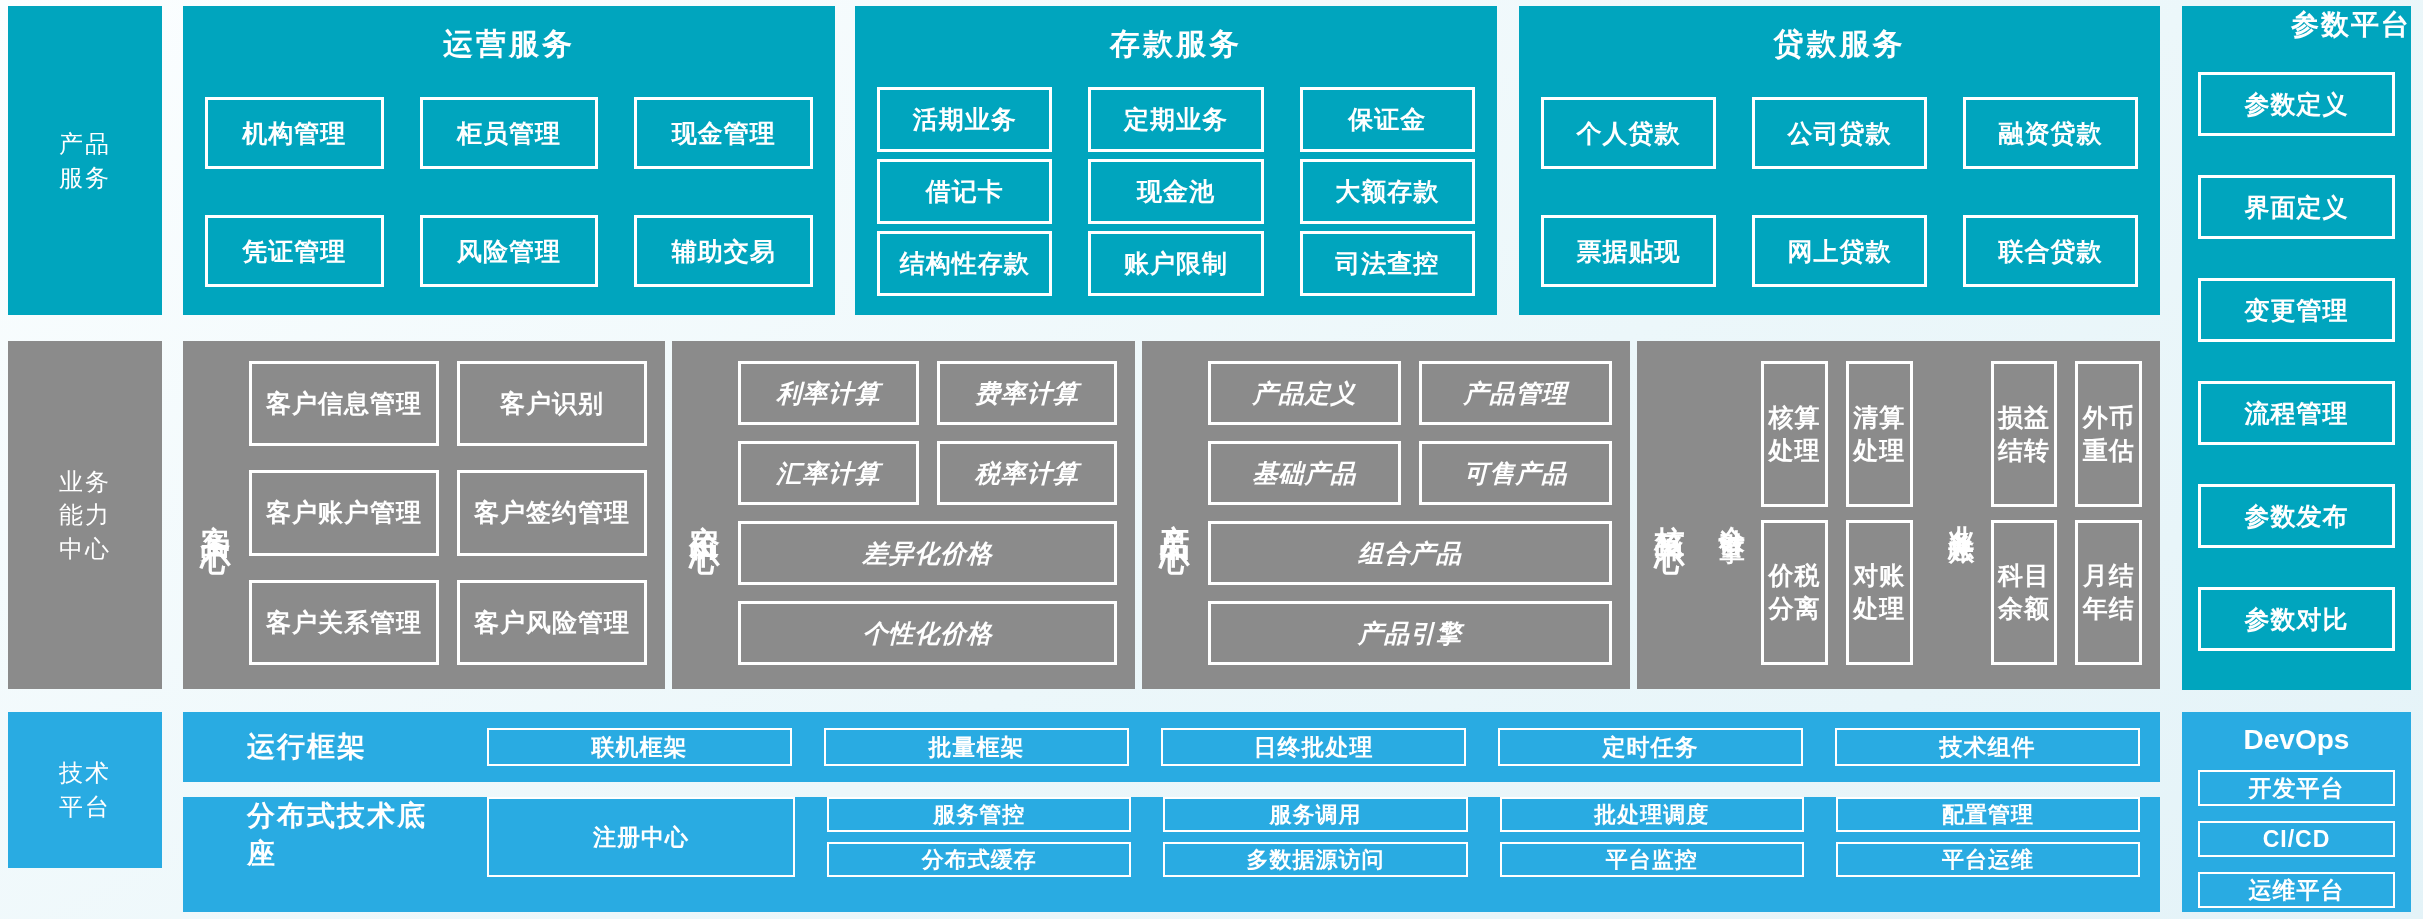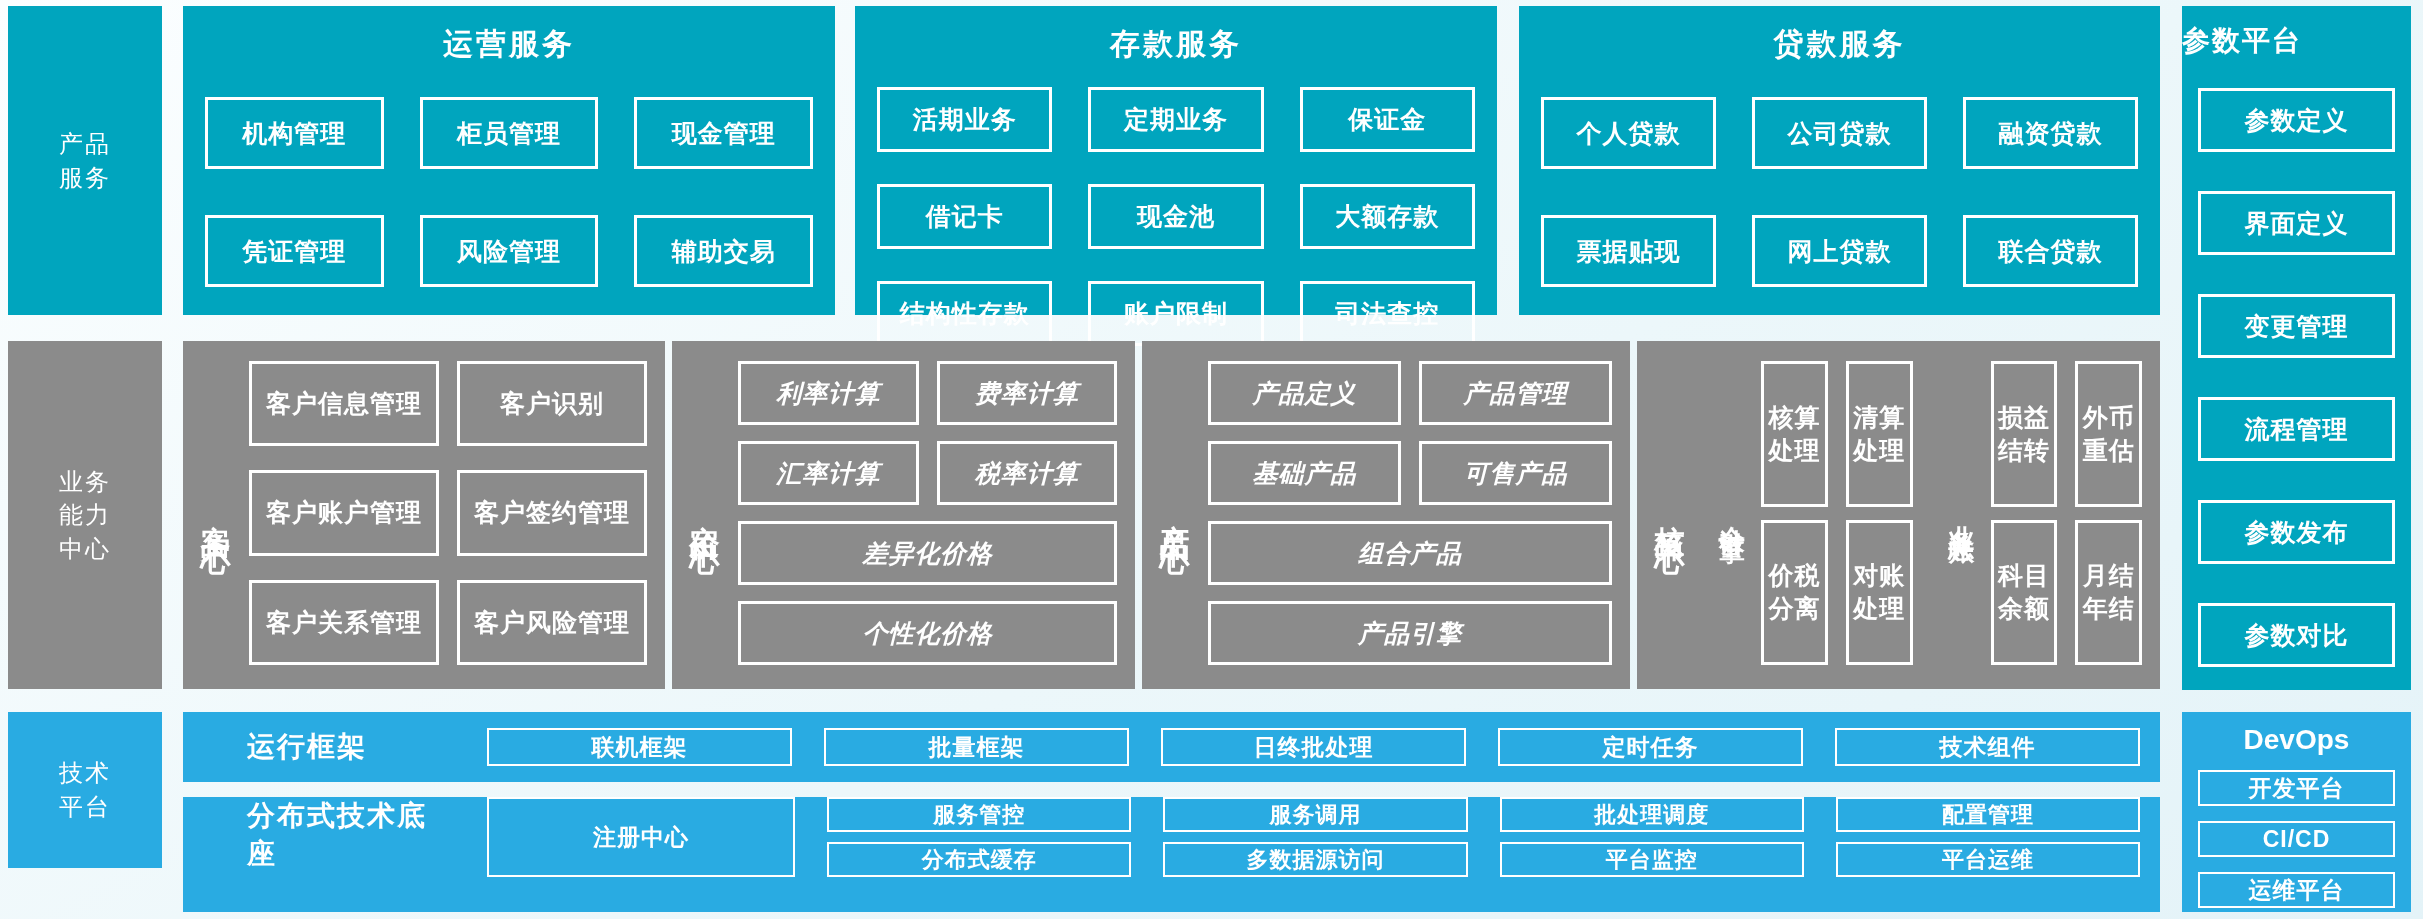--- a/index.html
+++ b/index.html
@@ -58,26 +58,26 @@
     font-weight: bold;
     letter-spacing: 3px;
   }
   .sec-grid {
     display: grid;
     grid-template-columns: repeat(3, 1fr);
     column-gap: 36px;
     padding: 0 22px;
   }
   .grid-2rows { margin-top: 32px; row-gap: 46px; grid-auto-rows: 72px; }
-  .grid-3rows { margin-top: 22px; row-gap: 32px; grid-auto-rows: 65px; }
+  .grid-3rows { margin-top: 22px; row-gap: 7px; grid-auto-rows: 65px; }
 
   
   .param-col { left: 2182px; top: 6px; width: 229px; height: 684px; }
   .param-title {
-    padding-top: 16px; text-align: left;
+    text-align: right;
     font-size: 28px; font-weight: bold; letter-spacing: 2px;
   }
   .param-boxes {
     display: flex; flex-direction: column;
     gap: 39px; padding: 28px 16px 0;
   }
   .param-boxes .box { height: 64px; flex: none; }
 
   
   .panel { top: 341px; height: 348px; display: flex; padding: 20px 18px 24px 0; }

